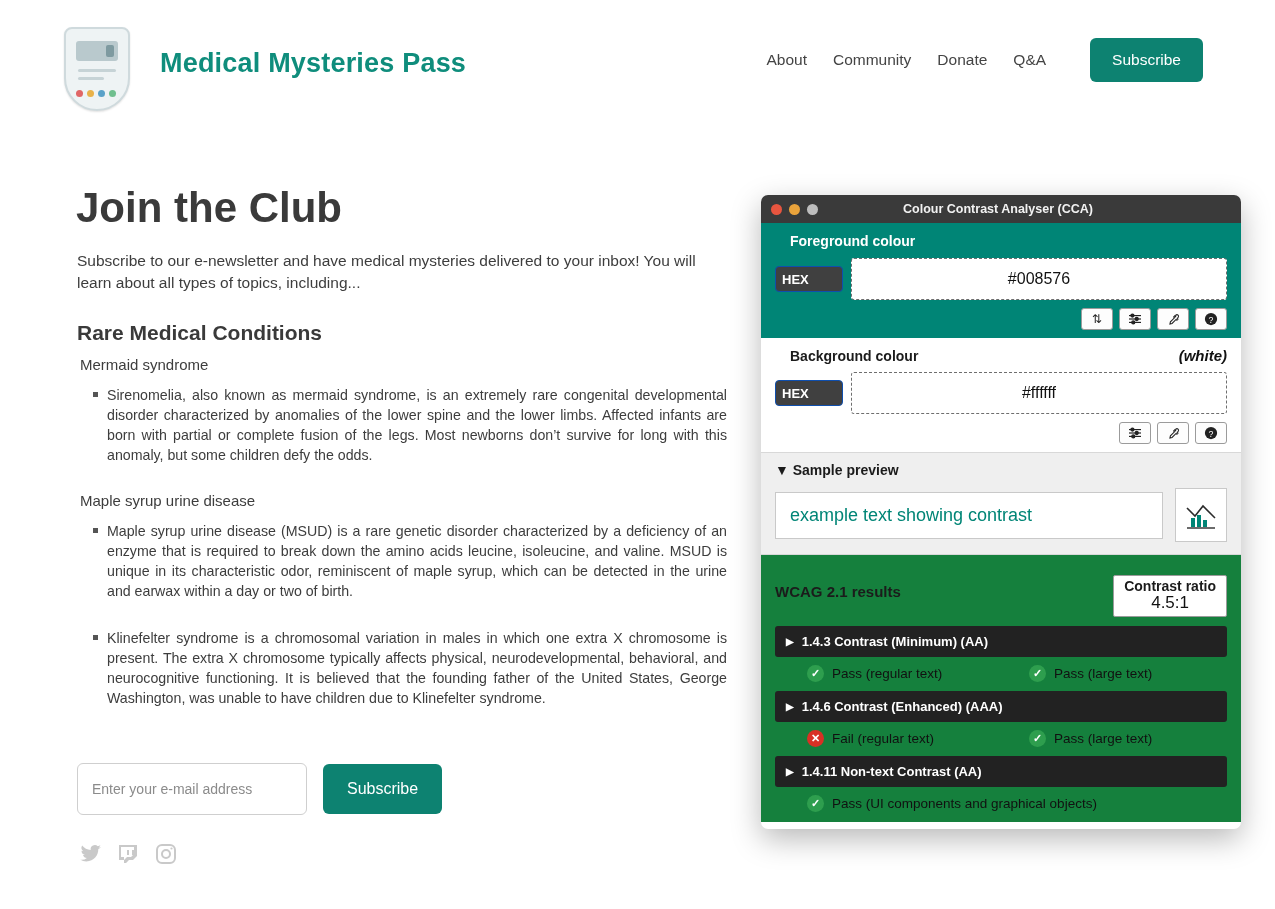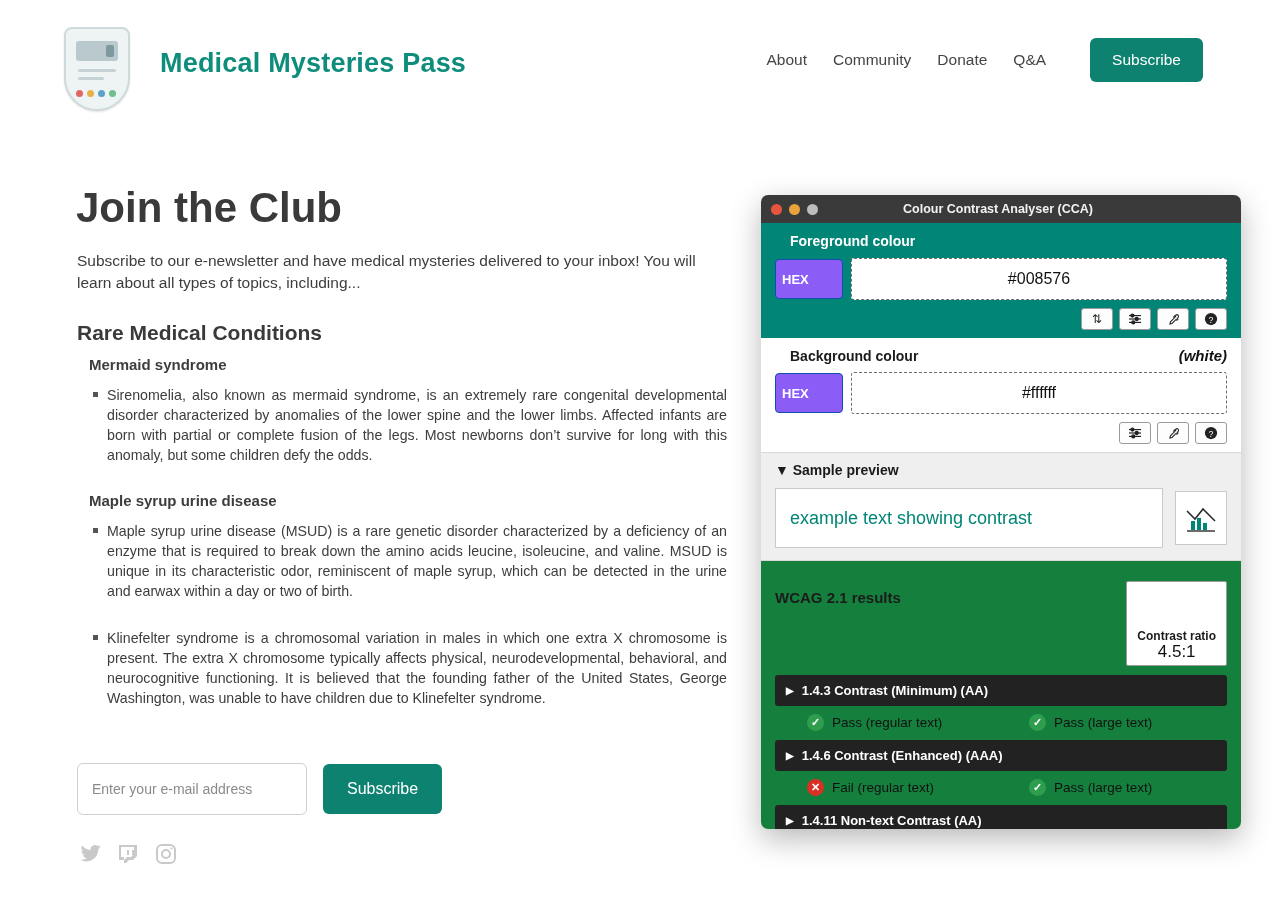--- a/index.html
+++ b/index.html
@@ -79,21 +79,21 @@
   .intro {
     position: absolute; left: 77px; top: 234px; width: 650px;
     font-size: 15.5px; line-height: 1.45; color: #3d3d3d;
   }
   .section-head {
     position: absolute; left: 77px; top: 304px;
     font-size: 21px; font-weight: bold; color: #3a3a3a;
   }
   .cond { position: absolute; left: 77px; width: 650px; }
   .cond h4 {
-    margin: 0 0 12px 12px; font-size: 15px; font-weight: bold; color: #3d3d3d;
+    margin: 0 0 12px 3px; font-size: 15px; font-weight: normal; color: #3d3d3d;
   }
   .cond ul { margin: 0; padding: 0 0 0 16px; list-style: none; }
   .cond li {
     position: relative; font-size: 14.2px; line-height: 1.42;
     color: #3d3d3d; text-align: justify; padding-left: 14px;
   }
   .cond li:before {
     content: ""; position: absolute; left: 0; top: 7px;
     width: 5px; height: 5px; background: #555;
   }
@@ -144,22 +144,22 @@
     position: absolute; left: 0; right: 6px; text-align: center;
     font-size: 12.5px; font-weight: bold;
   }
 
   .fg-panel { background: #008576; padding: 10px 14px 8px 14px; }
   .panel-label { font-size: 14px; font-weight: bold; padding-left: 15px; }
   .fg-panel .panel-label { color: #fff; margin-bottom: 9px; }
   .row { display: flex; align-items: center; gap: 8px; }
   .hex-select {
     appearance: none;
-    width: 68px; height: 40px;
-    background: #8b5cf6; color: #fff;
+    width: 68px; height: 26px;
+    background: #404040; color: #fff;
     border: 1px solid #0f4fae; border-radius: 4px;
     font-size: 13px; font-weight: bold;
     padding: 0 6px;
     font-family: "Liberation Sans", sans-serif;
   }
   .color-field {
     flex: 1; height: 42px; background: #fff;
     border: 1px dashed #6e6e6e; border-radius: 3px;
     display: flex; align-items: center; justify-content: center;
     font-size: 16px; color: #111;
@@ -175,37 +175,37 @@
   .bg-panel { background: #fff; padding: 9px 14px 8px 14px; border-bottom: 1px solid #d8d8d8; }
   .bg-head { display: flex; align-items: baseline; justify-content: space-between; }
   .bg-head .panel-label { color: #1b1b1b; }
   .bg-white-note { font-size: 15px; font-style: italic; font-weight: bold; color: #111; }
   .bg-panel .row { margin-top: 8px; }
 
   .preview-panel { background: #efefef; padding: 9px 14px 12px 14px; border-bottom: 1px solid #d8d8d8; }
   .disclosure { font-size: 14px; font-weight: bold; color: #1b1b1b; }
   .preview-row { display: flex; align-items: center; gap: 12px; margin-top: 10px; }
   .sample-box {
-    flex: 1; height: 60px; background: #fff; border: 1px solid #c9c9c9;
+    flex: 1; height: 47px; background: #fff; border: 1px solid #c9c9c9;
     display: flex; align-items: center; padding-left: 14px;
     font-size: 18px; color: #008576;
   }
   .sample-graphic {
     width: 52px; height: 54px; background: #fff; border: 1px solid #c9c9c9;
     display: flex; align-items: center; justify-content: center;
   }
 
   .results-panel { background: #15803d; padding: 20px 14px 10px 14px; }
   .results-head { display: flex; align-items: flex-start; justify-content: space-between; }
   .results-title { font-size: 15px; font-weight: bold; color: #1b1b1b; padding-top: 8px; }
   .ratio-box {
     border: 1px solid #9b9b9b; border-radius: 2px; text-align: center;
     padding: 2px 10px 3px 10px; min-width: 92px; background: #fff;
   }
-  .ratio-label { font-size: 12px; font-weight: bold; color: #1b1b1b; margin-top: 45px; }
+  .ratio-label { font-size: 14px; font-weight: bold; color: #1b1b1b; }
   .ratio-value { font-size: 17px; color: #111; line-height: 1.1; }
 
   .criterion {
     background: #222; color: #fff; border-radius: 3px;
     height: 31px; display: flex; align-items: center; gap: 8px;
     padding: 0 11px; margin-top: 9px;
     font-size: 13px; font-weight: bold;
   }
   .criterion .tri { font-size: 10px; }
   .checks { display: flex; margin-top: 8px; padding-left: 32px; }

